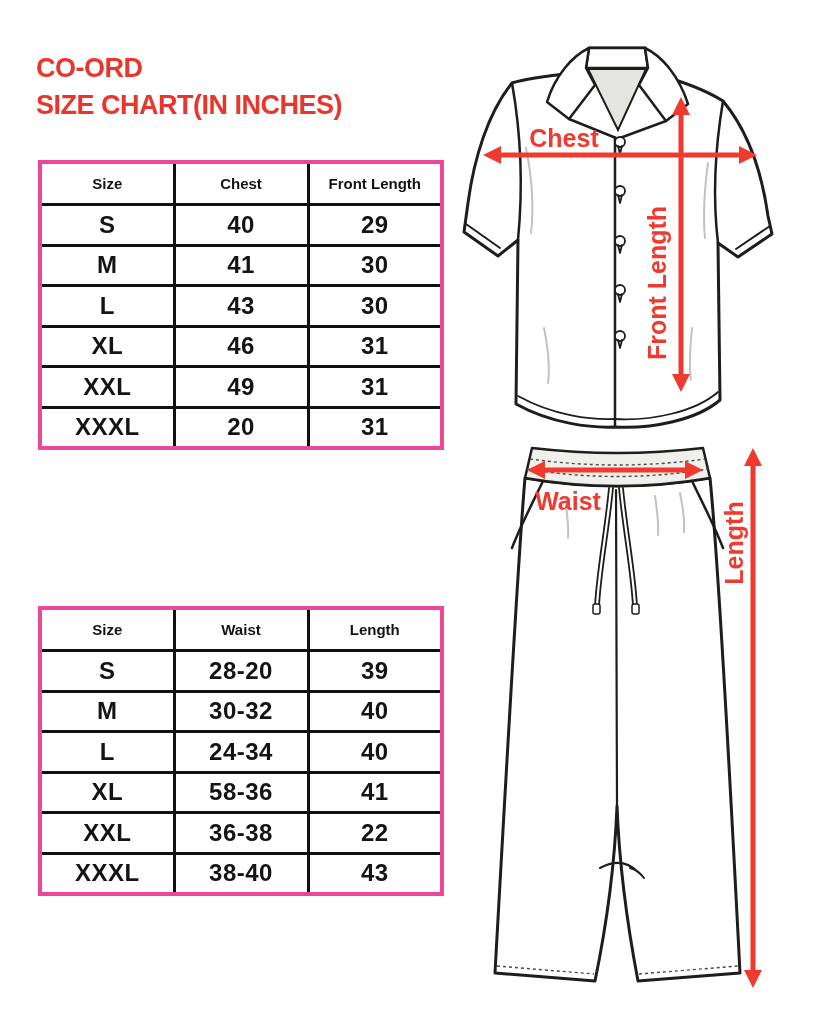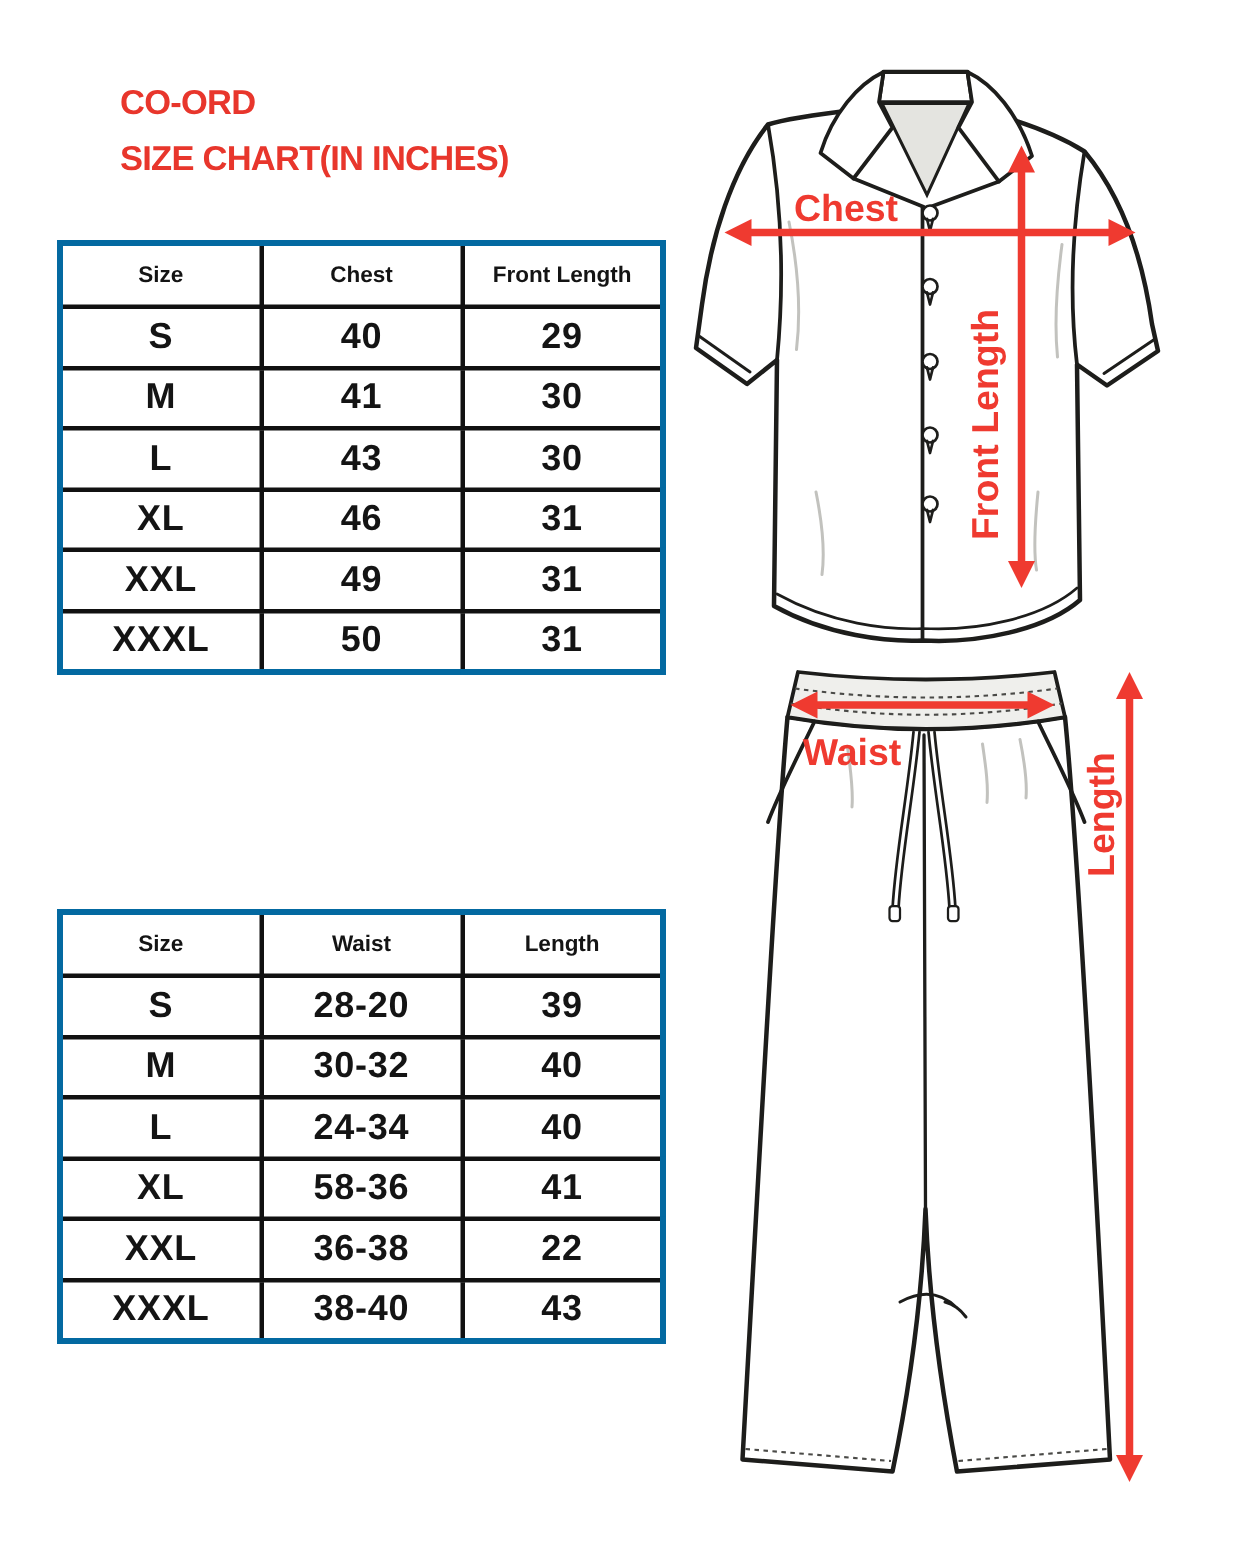--- a/index.html
+++ b/index.html
@@ -4,27 +4,27 @@
 <style>
   html,body{margin:0;padding:0;background:#ffffff;}
   .canvas{
     position:relative;width:823px;height:1029px;background:#ffffff;
     font-family:"Liberation Sans",sans-serif;overflow:hidden;
   }
   
   .title{
     position:absolute;left:36px;top:50px;
     color:var(--title-red,#E8362C);
-    font-weight:700;font-size:23px;line-height:37px;letter-spacing:-0.5px;margin-left:44px;
+    font-weight:700;font-size:27px;line-height:37px;letter-spacing:-0.5px;
   }
   
   .size-table{
     position:absolute;left:38px;width:406px;
     border-collapse:collapse;table-layout:fixed;background:#fff;
-    border:4px solid #0369a1;
+    border:4px solid #ec4899;
   }
   .size-table th,.size-table td{
     border:3px solid #111;text-align:center;vertical-align:middle;
     font-weight:700;color:#141414;padding:0;
   }
   .size-table th{font-size:15px;height:39px;}
   .size-table td{font-size:24px;height:37.5px;letter-spacing:0.5px;}
   #shirt-table{top:160px;}
   #pants-table{top:606px;}
   
@@ -83,21 +83,21 @@
           <td>46</td>
           <td>31</td>
         </tr>
         <tr>
           <td>XXL</td>
           <td>49</td>
           <td>31</td>
         </tr>
         <tr>
           <td>XXXL</td>
-          <td>50</td>
+          <td>20</td>
           <td>31</td>
         </tr>
       </tbody>
   </table>
 
   <table class="size-table" id="pants-table">
     <thead>
       <tr>
         <th>Size</th>
         <th>Waist</th>

